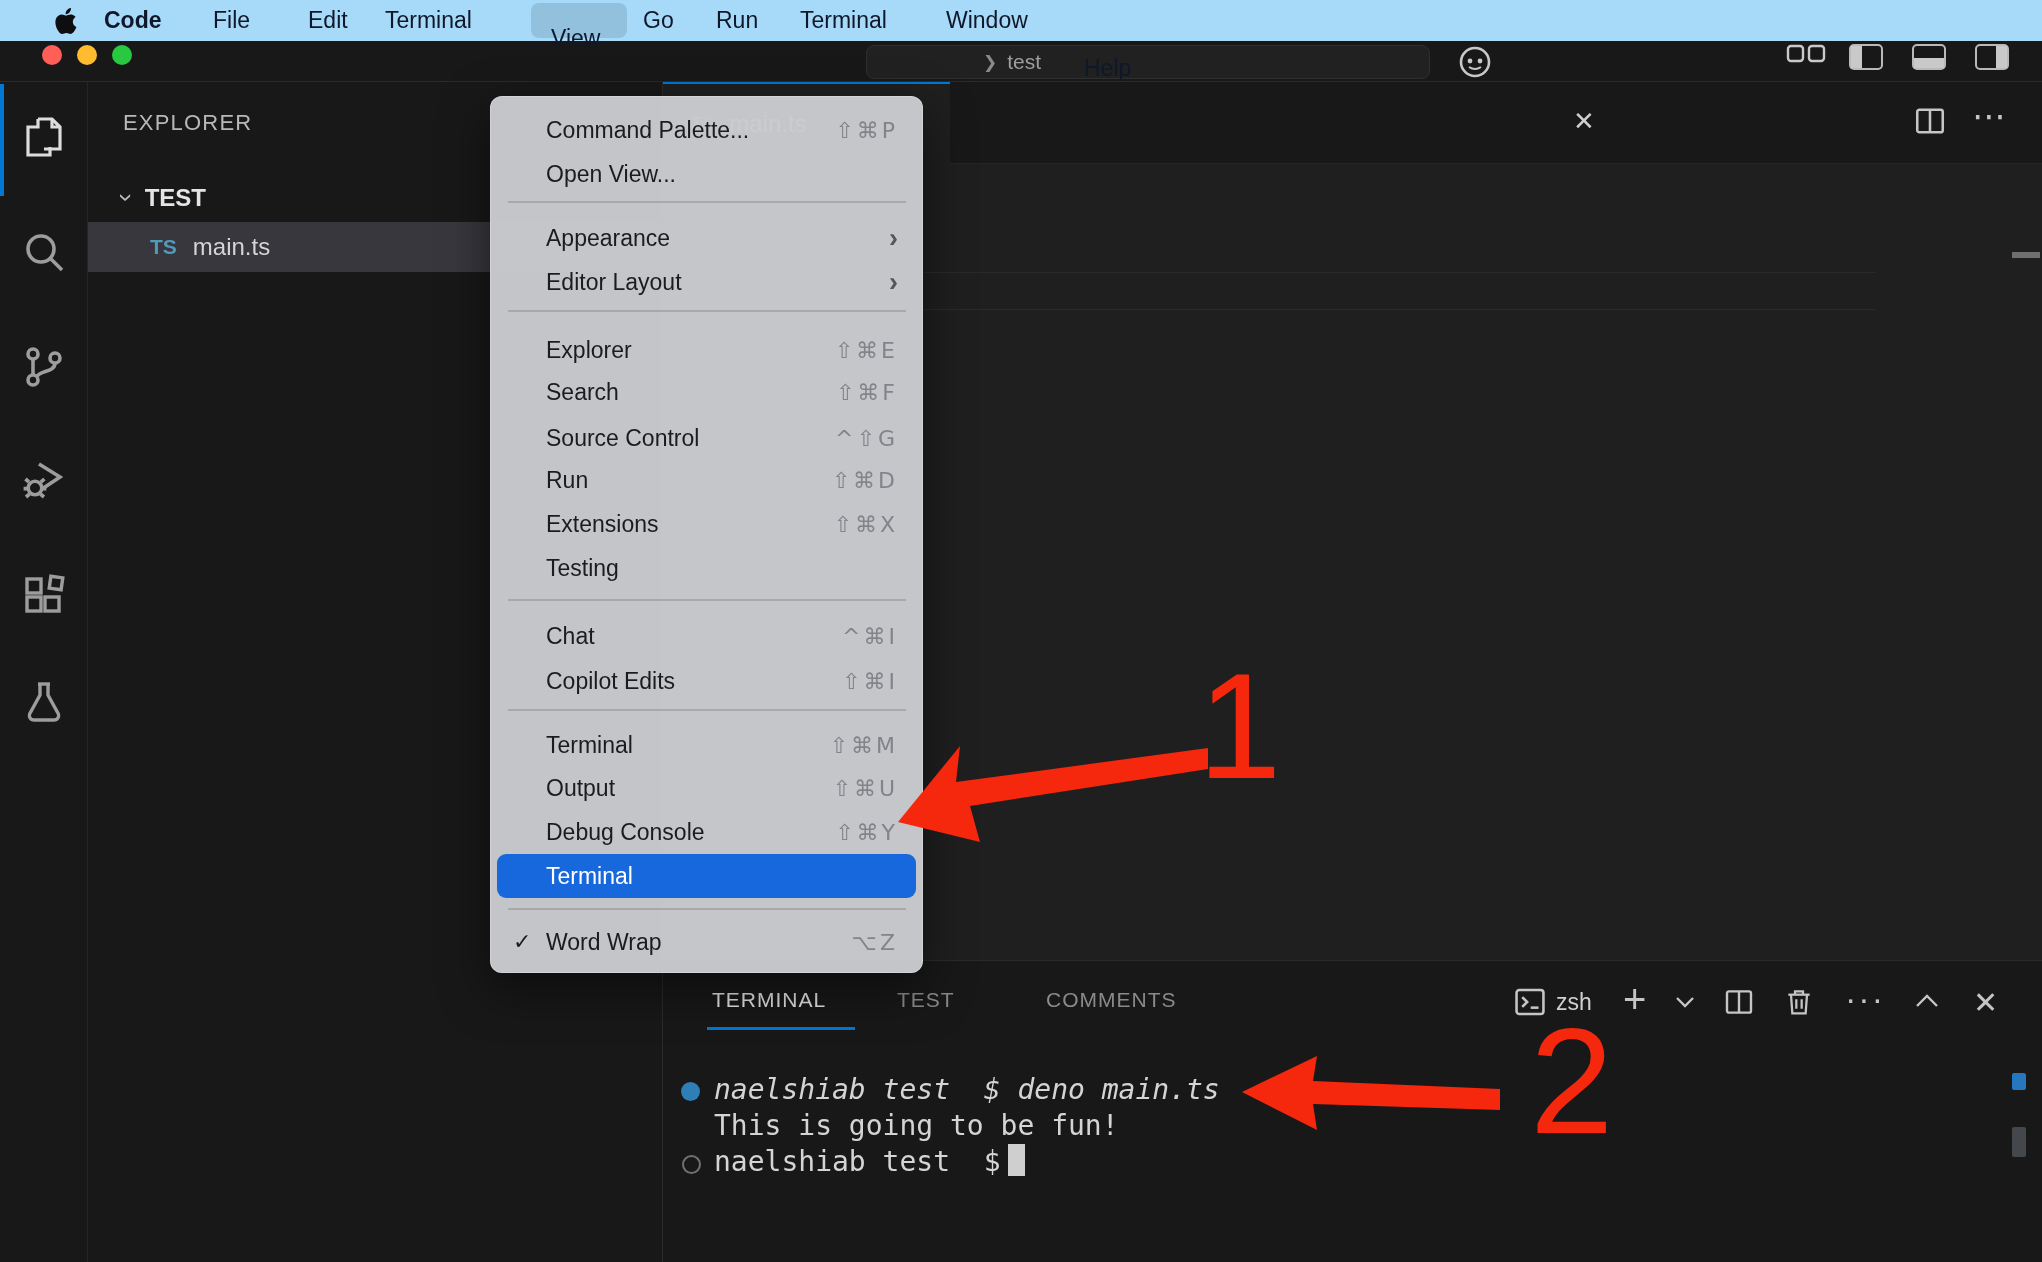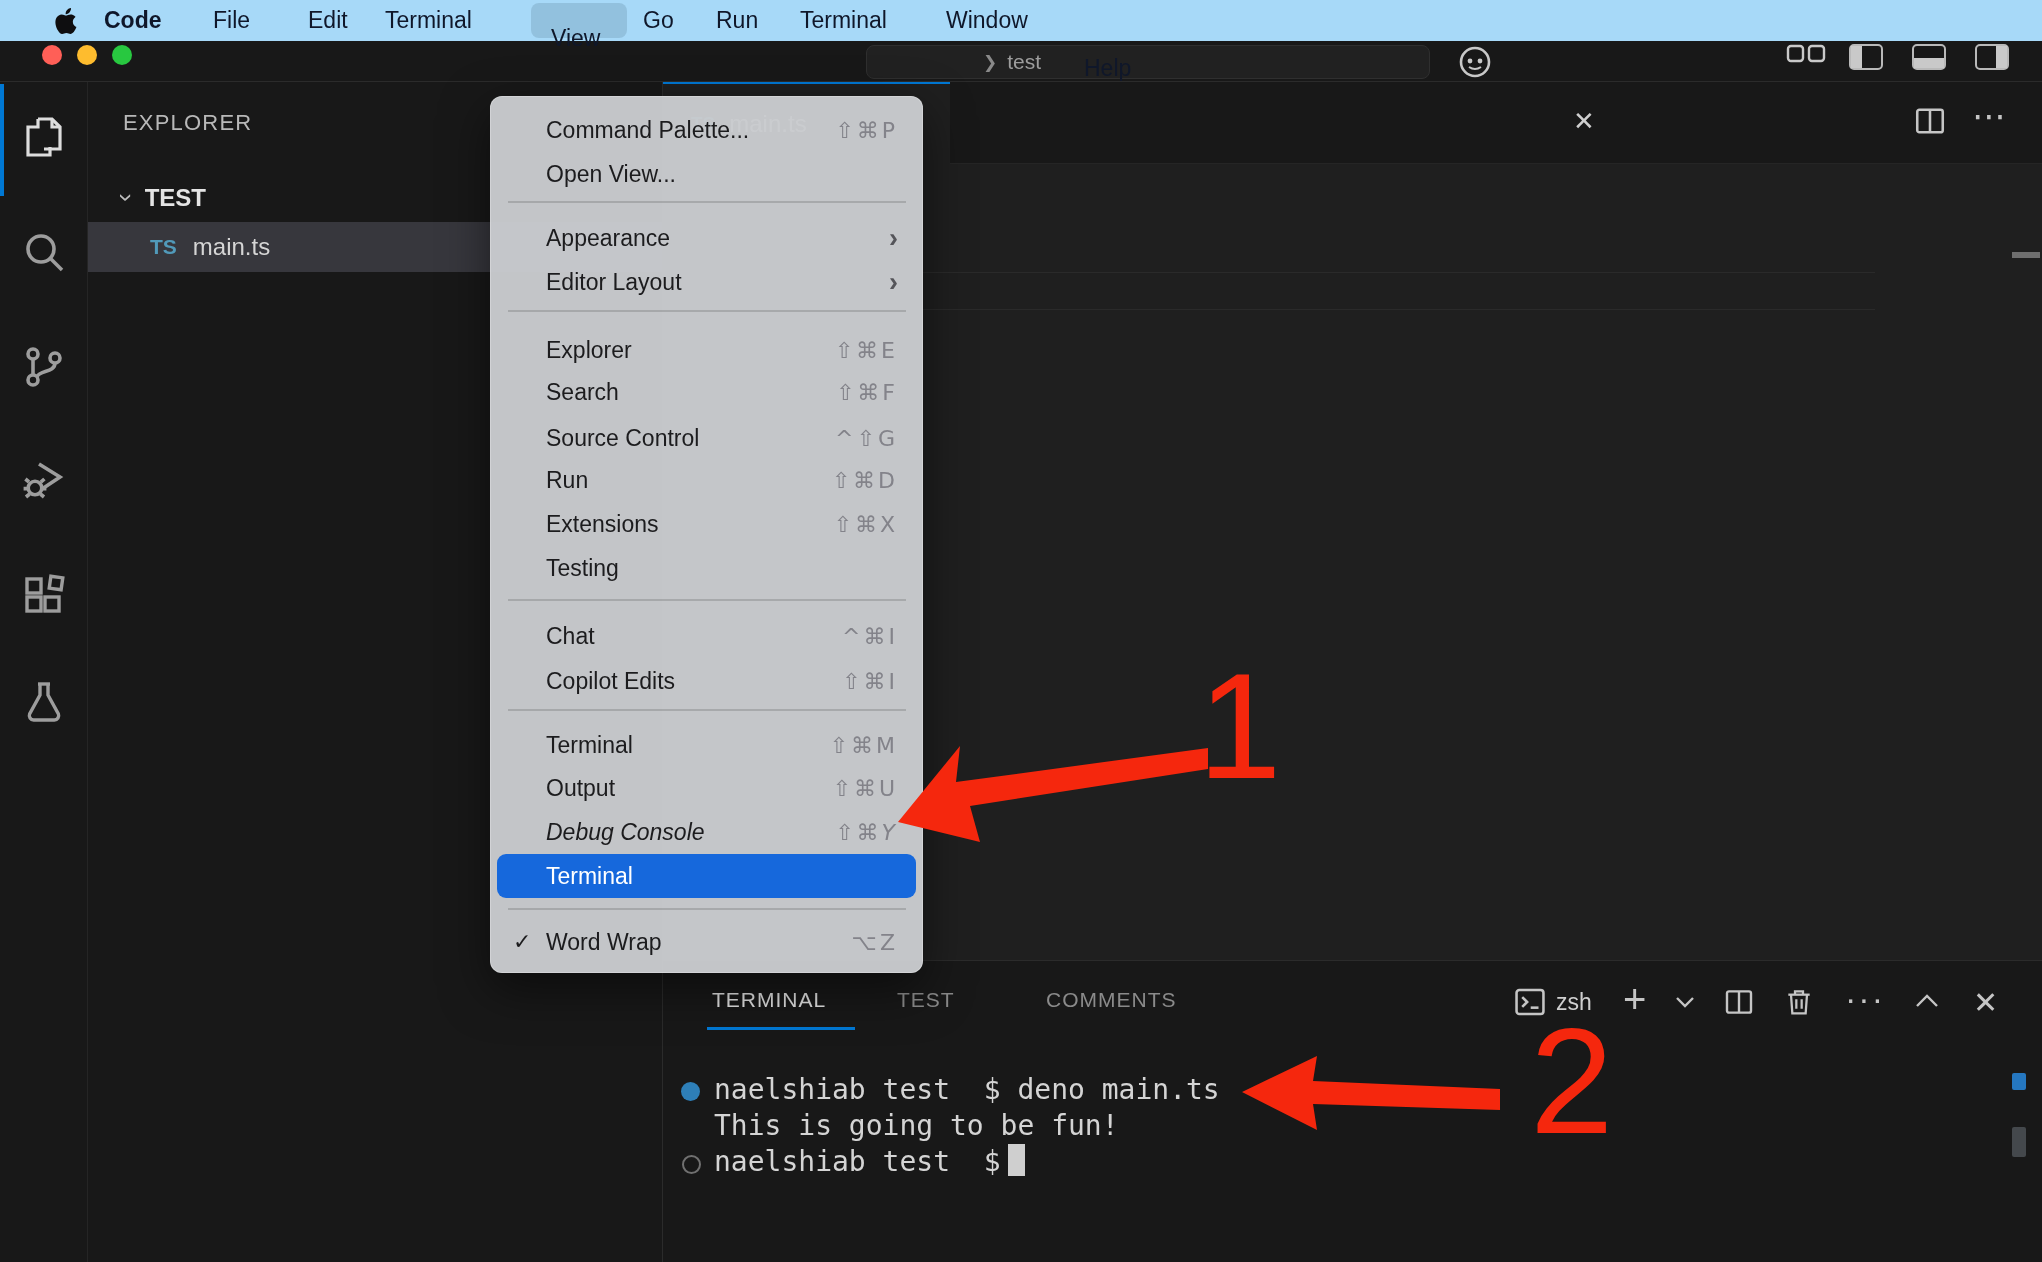--- a/index.html
+++ b/index.html
@@ -223,21 +223,21 @@
     </div>
     <div class="abs p-ico" style="left:1182px;top:18px;font-size:34px;letter-spacing:2px;">···</div>
     <div class="abs" style="left:1251px;top:32px;">
       <svg width="26" height="16" viewBox="0 0 26 16" fill="none" stroke="#c5c5c5" stroke-width="2.4">
           <path d="M3 13L13 3l10 10"></path>
         </svg>
     </div>
     <div class="abs p-ico" style="left:1310px;top:24px;font-size:30px;">✕</div>
 
     <div class="abs bullet" style="left:18px;top:121px;background:#2e7fb8;"></div>
-    <div class="abs termline" style="left:51px;top:112px;">naelshiab test  $ deno main.ts</div>
+    <div class="abs termline" style="left:51px;top:112px;font-style:italic;">naelshiab test  $ deno main.ts</div>
     <div class="abs termline" style="left:51px;top:148px;">This is going to be fun!</div>
     <div class="abs bullet" style="left:19px;top:194px;background:none;border:2.5px solid #707070;width:15px;height:15px;"></div>
     <div class="abs termline" style="left:51px;top:184px;">naelshiab test  $</div>
     <div class="abs cursor"></div>
 
     <div class="abs scrollmark" style="left:1349px;top:112px;width:14px;height:17px;background:#2577c0;"></div>
     <div class="abs scrollmark" style="left:1349px;top:166px;width:14px;height:30px;background:#44484c;"></div>
   </div>
 
   <div class="abs macbar">
@@ -311,21 +311,21 @@
       </div>
     <div class="abs vm-sep" style="top:613px;"></div>
     <div class="abs vm-item" style="top:627px;">
       <span>Terminal</span>
         <span class="vm-short">⇧⌘M</span>
       </div>
     <div class="abs vm-item" style="top:670px;">
       <span>Output</span>
         <span class="vm-short">⇧⌘U</span>
       </div>
-    <div class="abs vm-item" style="top:714px;font-style:italic;">
+    <div class="abs vm-item" style="top:714px;">
       <span>Debug Console</span>
         <span class="vm-short">⇧⌘Y</span>
       </div>
     <div class="abs vm-item vm-active" style="top:758px;">
       <span>Terminal</span>
       </div>
     <div class="abs vm-sep" style="top:812px;"></div>
     <div class="abs vm-item" style="top:824px;">
       <span class="vm-check">✓</span>
       <span>Word Wrap</span>

